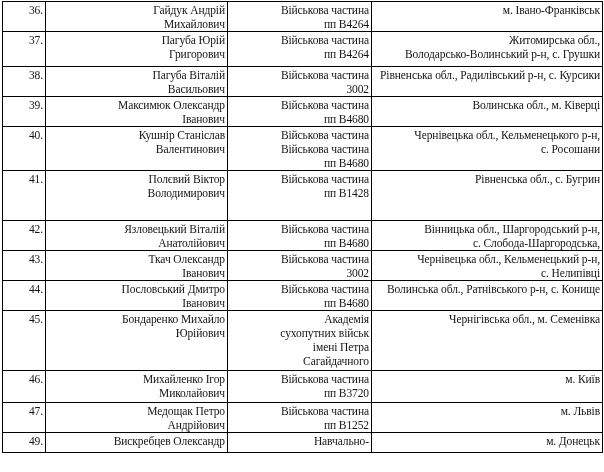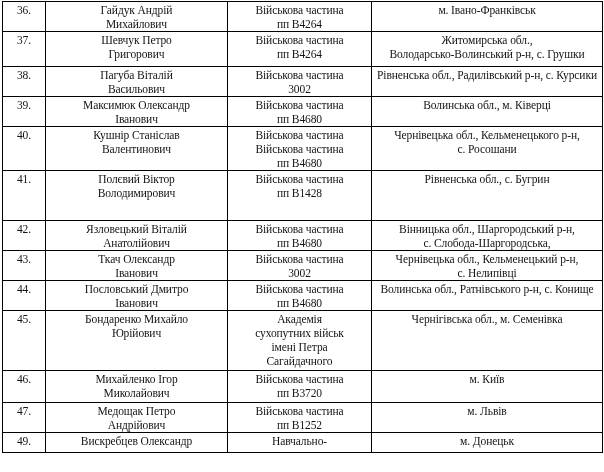--- a/index.html
+++ b/index.html
@@ -18,21 +18,21 @@
   }
   table.roster {
     border-collapse: collapse;
     table-layout: fixed;
     width: 600px;
     margin: 1px 0 0 2px;
   }
   table.roster td {
     border: 1px solid #000000;
     vertical-align: top;
-    text-align: center;
+    text-align: right;
     padding: 1px 2px 0 2px;
     font-size: 11.5px;
     line-height: 14px;
     white-space: pre-line;
     overflow: hidden;
     letter-spacing: -0.1px;
   }
   td.cell-num {
     font-size: 12px;
     letter-spacing: 0;
@@ -53,21 +53,21 @@
         <tr style="height: 30px;">
     <td class="cell-num">36.</td>
     <td class="cell-name">Гайдук Андрій
 Михайлович</td>
     <td class="cell-unit">Військова частина
 пп В4264</td>
     <td class="cell-location">м. Івано-Франківськ</td>
   </tr>
         <tr style="height: 35px;">
     <td class="cell-num">37.</td>
-    <td class="cell-name">Шевчук Петро
+    <td class="cell-name">Пагуба Юрій
 Григорович</td>
     <td class="cell-unit">Військова частина
 пп В4264</td>
     <td class="cell-location">Житомирська обл.,
 Володарсько-Волинський р-н, с. Грушки</td>
   </tr>
         <tr style="height: 29px; margin-left: 7px;">
     <td class="cell-num">38.</td>
     <td class="cell-name">Пагуба Віталій
 Васильович</td>

